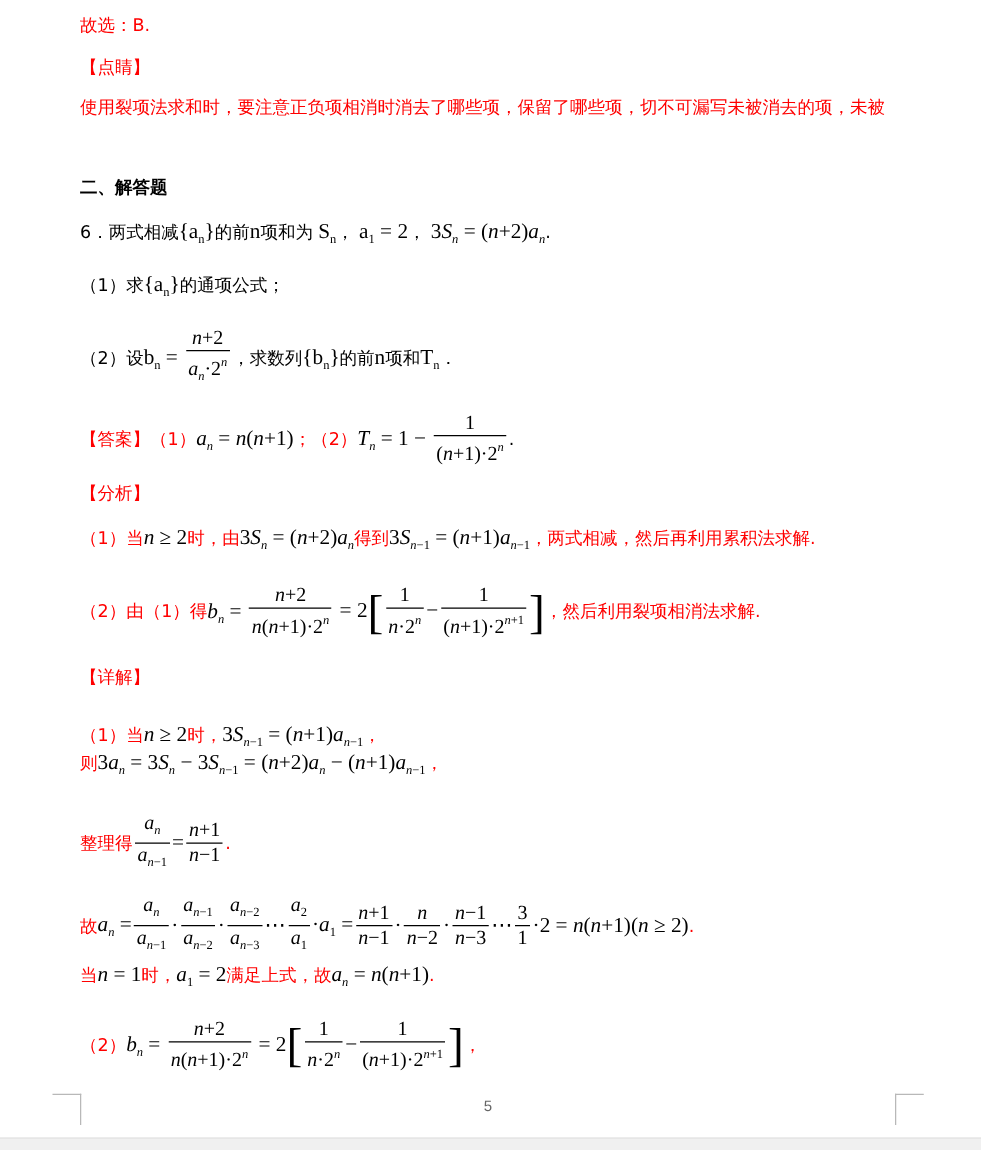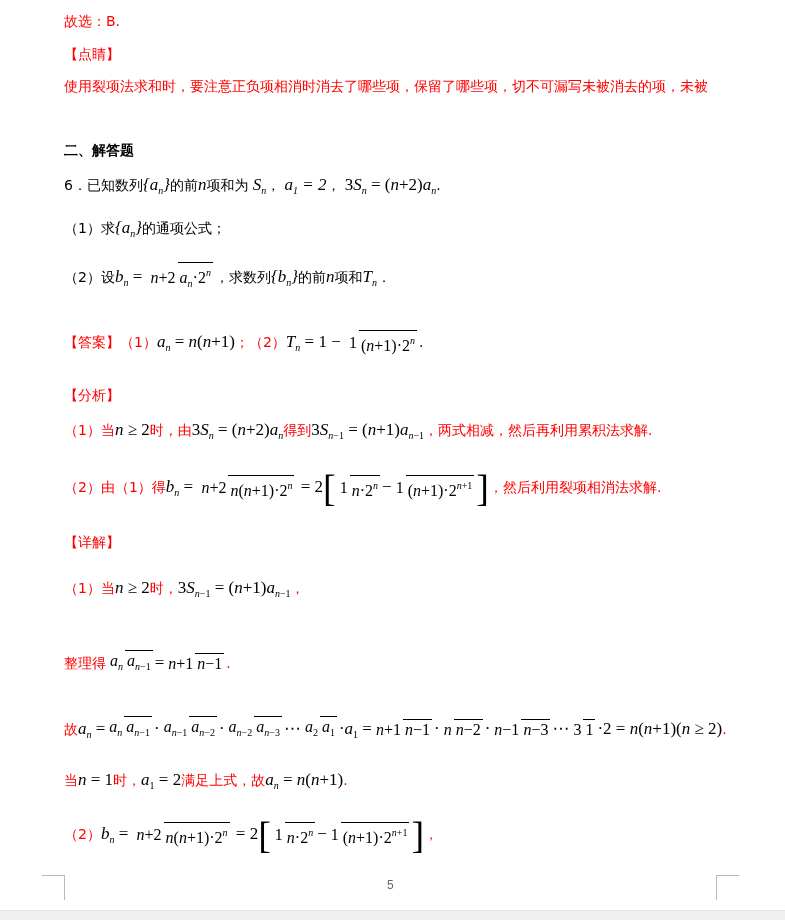--- a/index.html
+++ b/index.html
@@ -4,44 +4,44 @@
 <style>
   html, body { margin:0; padding:0; }
   body { width:785px; height:920px; background:#ffffff; position:relative; overflow:hidden;
          font-family:"DejaVu Sans","Liberation Sans",sans-serif; color:#000; }
   .page { position:absolute; left:0; top:0; width:785px; height:786px; background:#fff; }
   .bottom-strip { position:absolute; left:0; top:910px; width:785px; height:10px; background:#f0f0f0; border-top:1px solid #e2e2e2; }
   .line { position:absolute; left:64px; font-size:14px; white-space:nowrap; line-height:20px; }
   .red { color:#ff0000; }
   .bold { font-weight:bold; }
   .m { font-family:"Liberation Serif","DejaVu Serif",serif; font-size:17px; color:#000; }
-  .mi { font-family:"Liberation Serif","DejaVu Serif",serif; font-style:italic; font-size:17px; color:#000; }
+  .mi { font-family:"Liberation Serif","DejaVu Serif",serif; font-size:17px; color:#000; }
   sub, sup { font-size:10px; font-family:"Liberation Serif",serif; }
   sub { vertical-align:-4px; } sup { vertical-align:7px; }
-  .frac { display:inline-flex; align-items:center; vertical-align:middle; margin:0 2px;
+  .frac { display:inline-flex; flex-direction:column; align-items:center; vertical-align:middle; margin:0 2px;
           font-family:"Liberation Serif","DejaVu Serif",serif; font-size:16px; color:#000; }
   .frac .num { padding:0 2px; line-height:18px; }
   .frac .den { padding:0 2px; border-top:1px solid #000; line-height:20px;text-align:right; }
   .bracket { font-family:"Liberation Serif",serif; font-size:38px; font-weight:100; vertical-align:middle; color:#000; line-height:40px; }
   .crop { position:absolute; border-color:#b8b8b8; border-style:solid; }
   .page-num { position:absolute; left:387px; top:878px; font-size:12px; color:#666; font-family:"Liberation Sans",sans-serif; }
 </style>
 </head>
 <body>
 
 <div class="page">
 
   <div class="line red" style="top:11px;">故选：B.</div>
   <div class="line red" style="top:44px;">【点睛】</div>
   <div class="line red" style="top:76px;">使用裂项法求和时，要注意正负项相消时消去了哪些项，保留了哪些项，切不可漏写未被消去的项，未被</div>
 
   <div class="line bold" style="top:140px;">二、解答题</div>
 
   <div class="line" style="top:175px;">
-    <span>6．</span><span>已知数列</span><span class="mi">{a<sub>n</sub>}</span><span>的前</span><span class="mi">n</span><span>项和为</span><span class="mi"> S<sub>n</sub></span><span>，</span><span class="mi"> a<sub>1</sub><span class="m"> = 2</span></span><span>，</span><span class="m"> 3<i>S</i><sub><i>n</i></sub> = (<i>n</i>+2)<i>a</i><sub><i>n</i></sub></span><span>.</span>
+    <span>6．</span><span>两式相减</span><span class="mi">{a<sub>n</sub>}</span><span>的前</span><span class="mi">n</span><span>项和为</span><span class="mi"> S<sub>n</sub></span><span>，</span><span class="mi"> a<sub>1</sub><span class="m"> = 2</span></span><span>，</span><span class="m"> 3<i>S</i><sub><i>n</i></sub> = (<i>n</i>+2)<i>a</i><sub><i>n</i></sub></span><span>.</span>
   </div>
 
   <div class="line" style="top:218px;">
     <span>（1）求</span><span class="mi">{a<sub>n</sub>}</span><span>的通项公式；</span>
   </div>
 
   <div class="line" style="top:262px;">
     <span>（2）设</span><span class="mi">b<sub>n</sub></span><span class="m"> = </span><span class="frac">
         <span class="num"><i>n</i>+2</span>
         <span class="den"><i>a</i><sub><i>n</i></sub>·2<sup><i>n</i></sup></span>
@@ -73,20 +73,23 @@
         <span class="den">(<i>n</i>+1)·2<sup><i>n</i>+1</sup></span>
       </span><span class="bracket">]</span><span>，然后利用裂项相消法求解.</span>
   </div>
 
   <div class="line red" style="top:520px;margin-top:12px;">【详解】</div>
 
   <div class="line red" style="top:557px;margin-top:21px;">
     <span>（1）当</span><span class="m"><i>n</i> ≥ 2</span><span>时，</span><span class="m">3<i>S</i><sub><i>n</i>−1</sub> = (<i>n</i>+1)<i>a</i><sub><i>n</i>−1</sub></span><span>，</span>
   </div>
 
+  <div class="line red" style="top:600px;">
+    <span>则</span><span class="m">3<i>a</i><sub><i>n</i></sub> = 3<i>S</i><sub><i>n</i></sub> − 3<i>S</i><sub><i>n</i>−1</sub> = (<i>n</i>+2)<i>a</i><sub><i>n</i></sub> − (<i>n</i>+1)<i>a</i><sub><i>n</i>−1</sub></span><span>，</span>
+  </div>
 
   <div class="line red" style="top:650px;">
     <span>整理得</span><span class="frac">
         <span class="num"><i>a</i><sub><i>n</i></sub></span>
         <span class="den"><i>a</i><sub><i>n</i>−1</sub></span>
       </span><span class="m">=</span><span class="frac">
         <span class="num"><i>n</i>+1</span>
         <span class="den"><i>n</i>−1</span>
       </span><span>.</span>
   </div>

